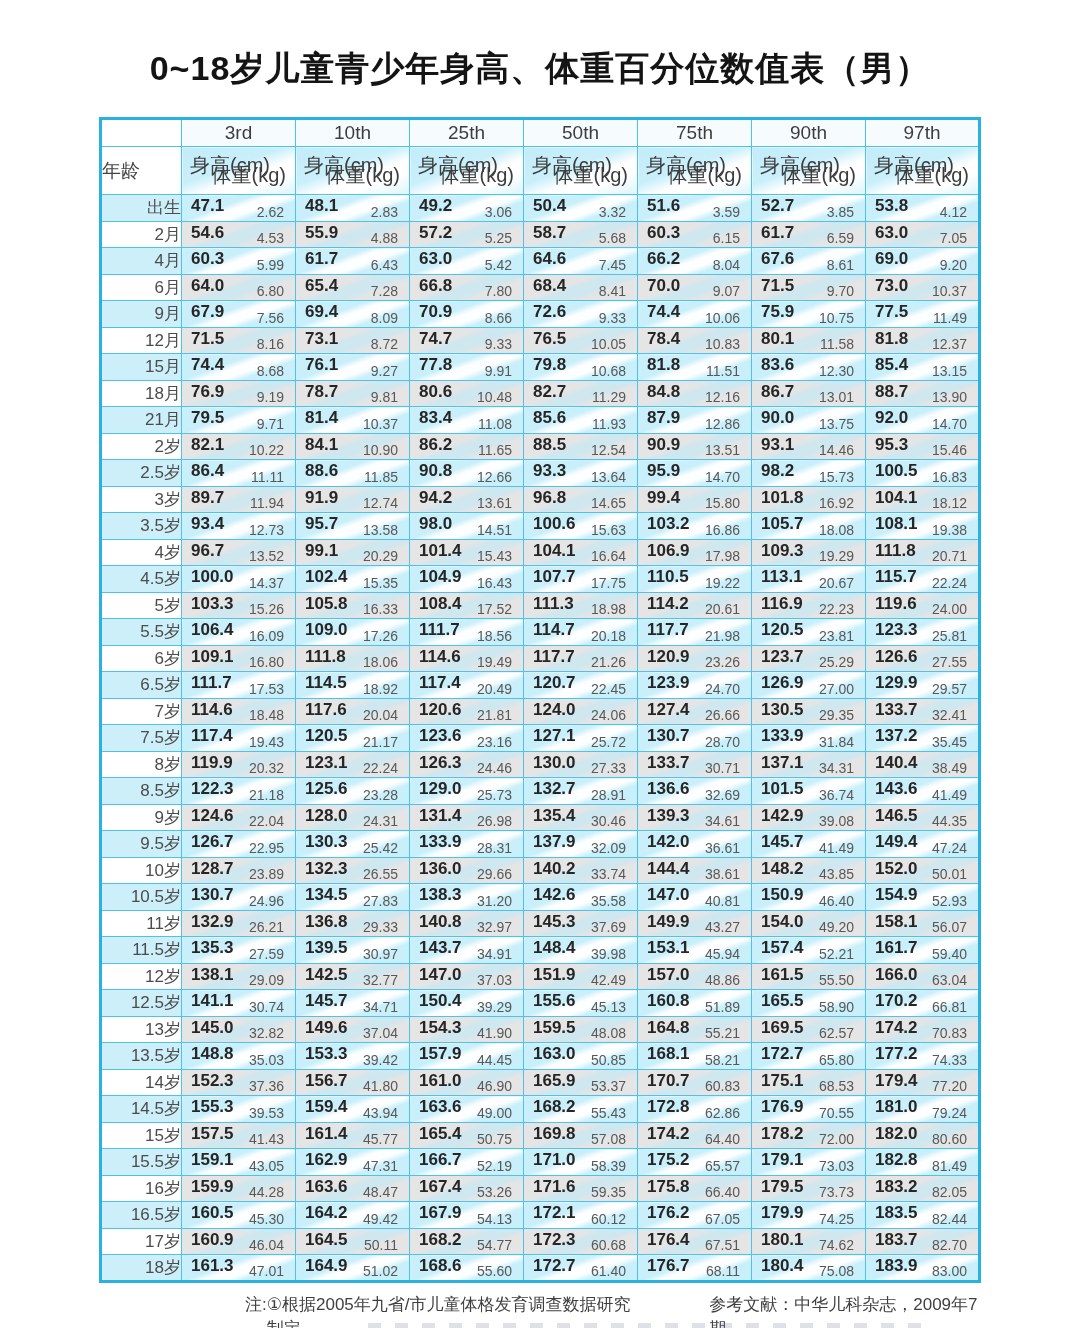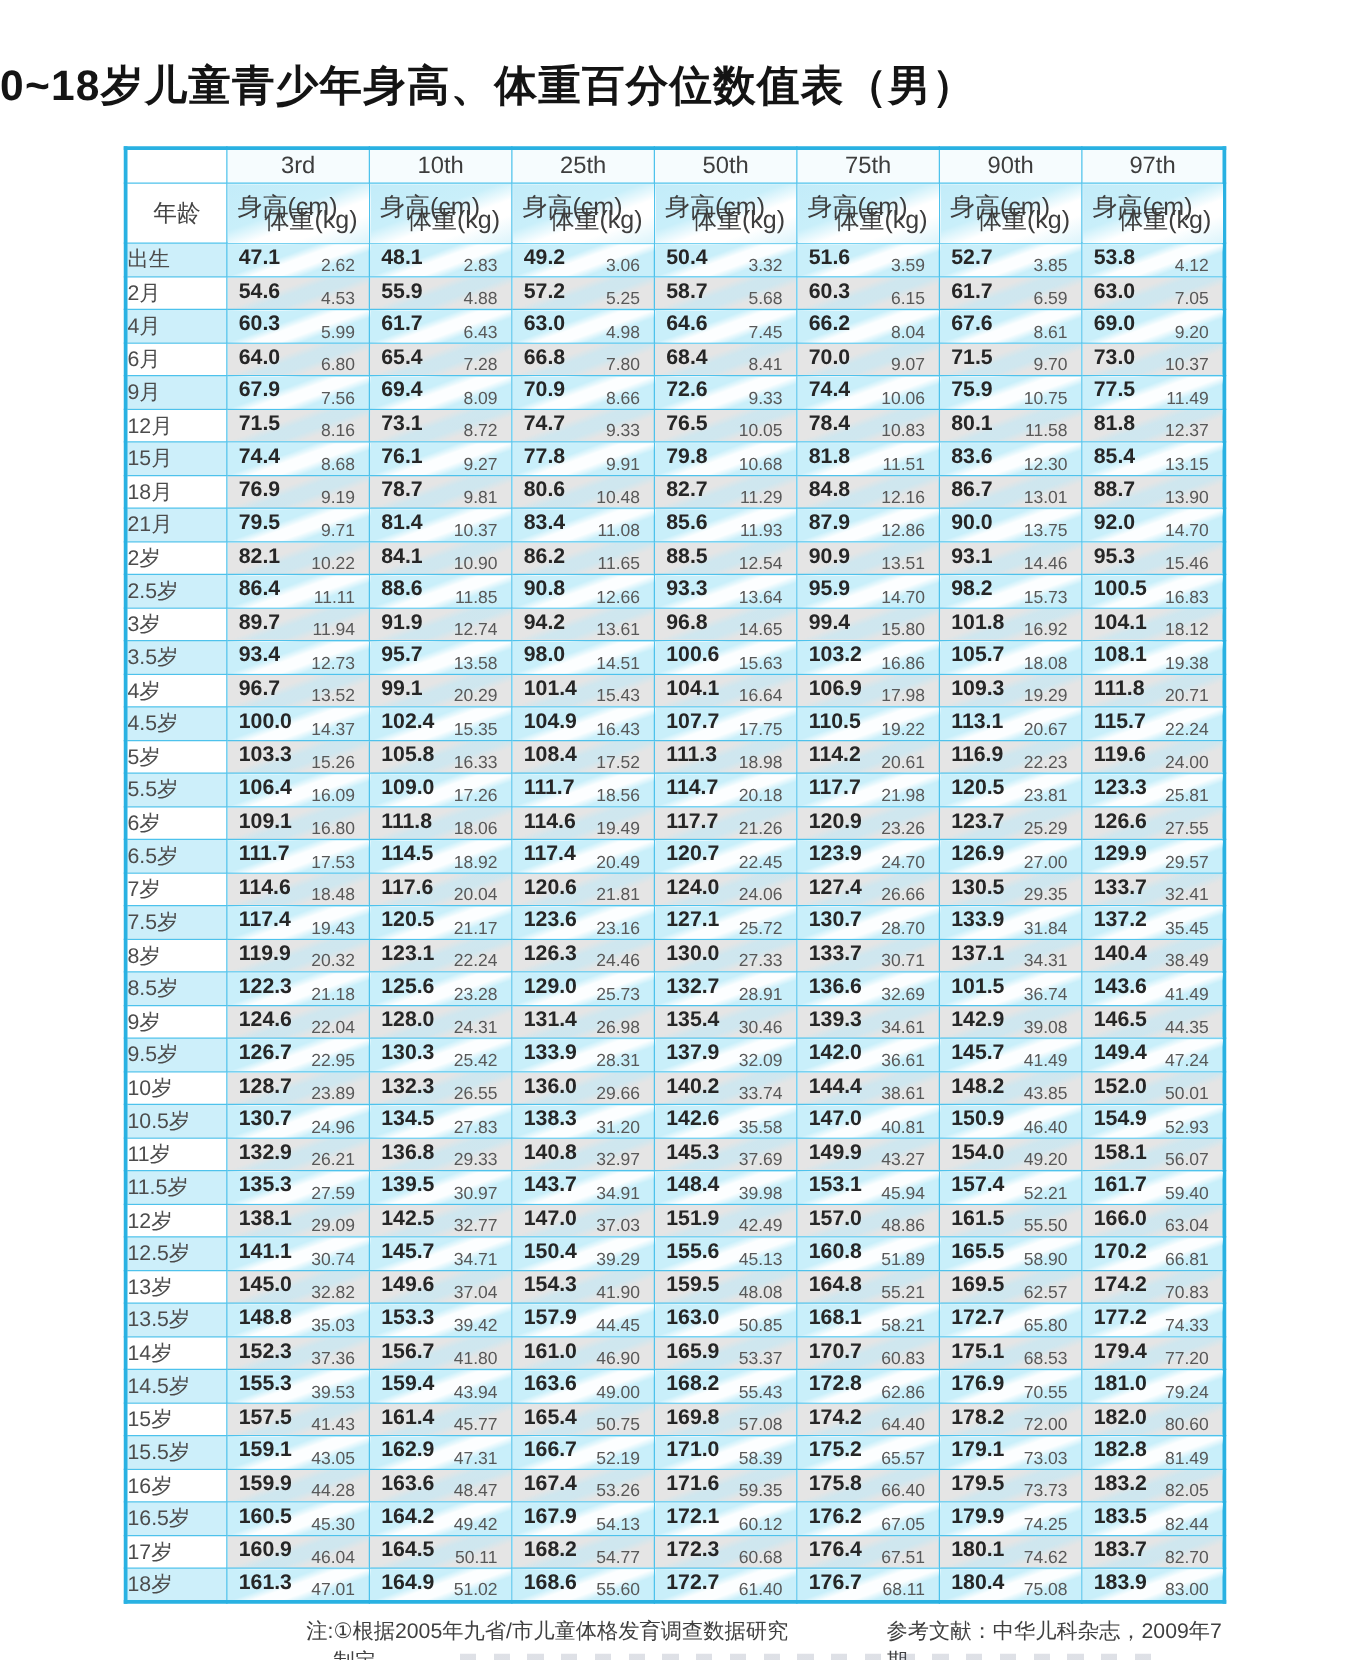--- a/index.html
+++ b/index.html
@@ -1,49 +1,49 @@
 <!DOCTYPE html>
 <html><head>
 <meta charset="utf-8">
 <style>
   * { margin:0; padding:0; box-sizing:border-box; }
   html,body { width:1080px; height:1328px; background:#ffffff; overflow:hidden;
               font-family:"Liberation Sans","DejaVu Sans",sans-serif; }
   .page { position:relative; width:1080px; height:1328px; background:#fff; }
 
-  .title { padding-top:46px; text-align:left; font-size:34px; font-weight:700;
+  .title { padding-top:46px; text-align:center; font-size:34px; font-weight:700;
            color:#141414; letter-spacing:1px; }
 
   table.growth { table-layout:fixed; border-collapse:collapse; width:880px;
                  margin:25px auto 0 auto; border:3px solid #29b1e2; }
   col.c-age { width:81px; }
   col.c-pct { width:114px; }
 
   th,td { border:1px solid #4ec2ec; padding:0; font-weight:normal; }
 
   thead tr.pct-row { height:28px; background:#f6fcfe; }
   thead tr.pct-row th { font-size:19px; color:#3d3d3d; text-align:center; }
   thead tr.sub-row { height:48px; }
-  th.age-head { background:#ffffff; font-size:19px; color:#444; text-align:center; }
+  th.age-head { background:#ffffff; font-size:19px; color:#444; text-align:left; }
   th.corner { background:#ffffff; }
   th.sub { position:relative;
            background:linear-gradient(160deg,#c3ecf9 0%,#c9effa 42%,#ffffff 60%,#ffffff 74%,#dcf4fb 100%); }
   th.sub .hl { position:absolute; top:5px; left:8px; font-size:20px; color:#3d3d3d; }
   th.sub .wl { position:absolute; bottom:5px; right:9px; font-size:20px; color:#3d3d3d; }
 
   tbody tr { height:26.5px; }
   tbody tr.tint { background:#c9effa; }
   tbody tr.tint td.val {
     background:repeating-linear-gradient(160deg, rgba(255,255,255,0) 0 24px,
       rgba(255,255,255,.95) 30px 38px, rgba(255,255,255,0) 44px 68px); }
   tbody tr.plain { background:#e5e5e5; }
   tbody tr.plain td.val {
     background:repeating-linear-gradient(160deg, rgba(189,232,247,0) 0 24px,
       rgba(189,232,247,.55) 30px 38px, rgba(189,232,247,0) 44px 68px); }
-  td.age { text-align:left; font-size:17px; color:#4c4c4c; }
+  td.age { text-align:right; font-size:17px; color:#4c4c4c; }
   tr.tint td.age { background:#cdeffa; }
   tr.plain td.age { background:#ffffff; }
   td.val { position:relative; }
   td.val .h { position:absolute; top:1px; left:9px; font-size:17px; font-weight:700; color:#262626; }
   td.val .w { position:absolute; bottom:1px; right:11px; font-size:14px; color:#585858; }
 
   .footnotes { width:880px; margin:10px auto 0 auto; display:flex; align-items:flex-start; }
   .note { margin-left:145px; display:flex; font-size:17px; color:#3f3f3f; line-height:24px; }
   .note-lines span { display:block; }
   .reference { margin-left:66px; font-size:17px; color:#3f3f3f; line-height:24px; }
@@ -181,21 +181,21 @@
           <td class="val">
             <span class="h">60.3</span>
             <span class="w">5.99</span>
           </td>
           <td class="val">
             <span class="h">61.7</span>
             <span class="w">6.43</span>
           </td>
           <td class="val">
             <span class="h">63.0</span>
-            <span class="w">4.98</span>
+            <span class="w">5.42</span>
           </td>
           <td class="val">
             <span class="h">64.6</span>
             <span class="w">7.45</span>
           </td>
           <td class="val">
             <span class="h">66.2</span>
             <span class="w">8.04</span>
           </td>
           <td class="val">

